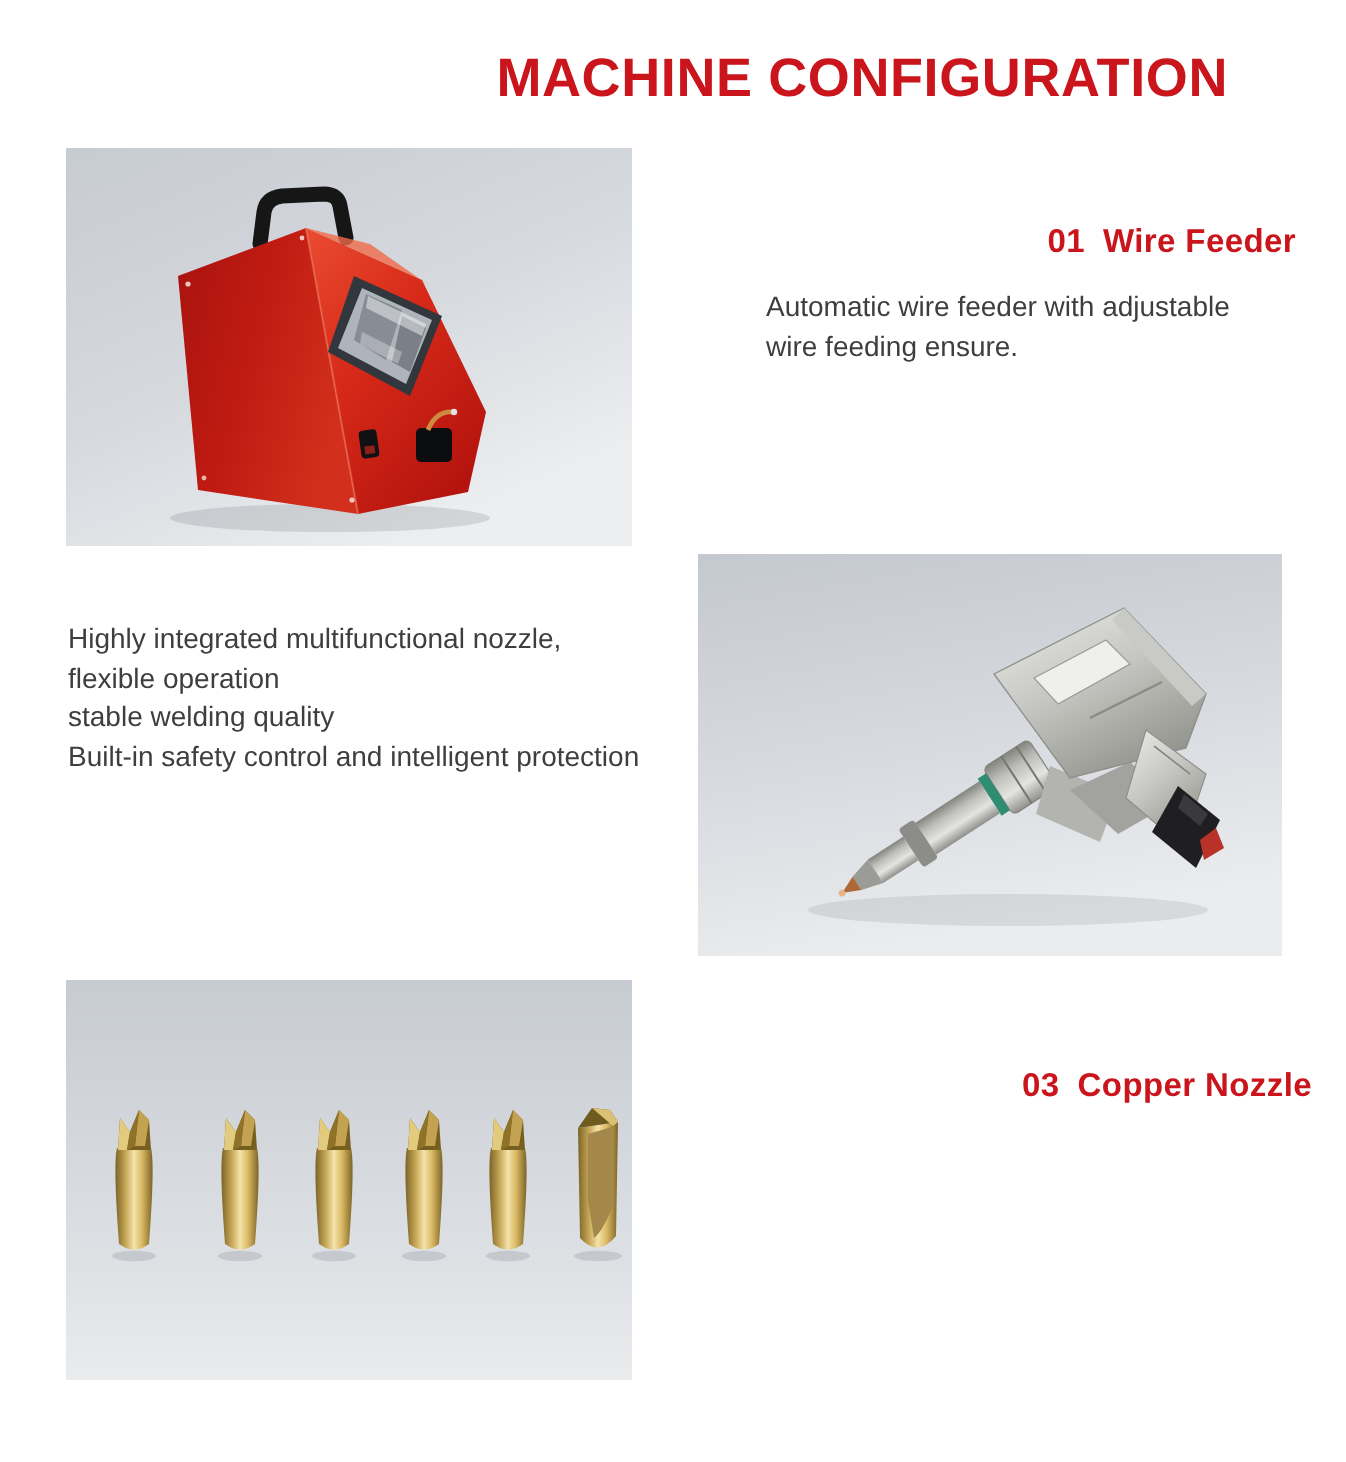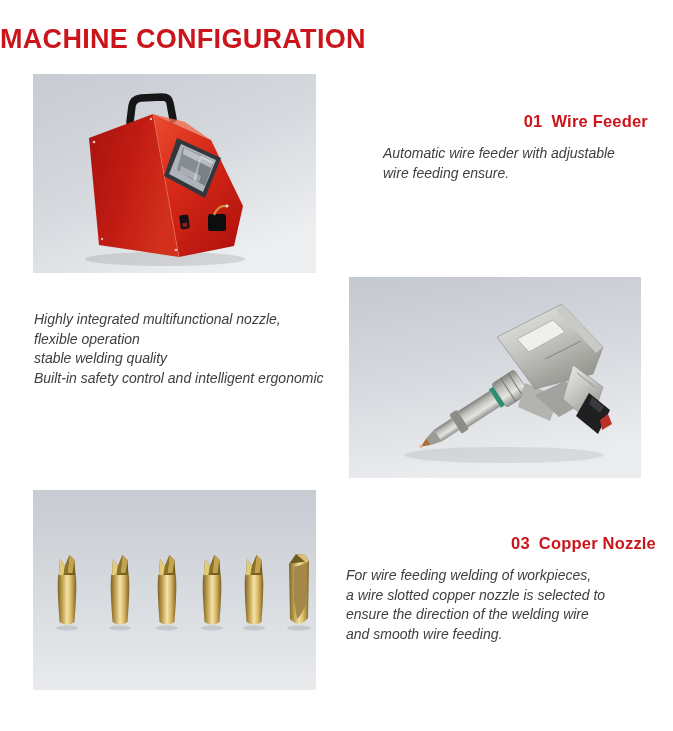--- a/index.html
+++ b/index.html
@@ -4,41 +4,41 @@
 <style>
   * { margin:0; padding:0; box-sizing:border-box; }
   html,body { background:#ffffff; }
   body { font-family:"Liberation Sans","DejaVu Sans",sans-serif; }
   .page {
     position:relative; width:673px; height:731px; background:#ffffff;
     overflow:hidden; margin:0 auto;
   }
   .page-title {
     position:absolute; left:0; top:24px; width:614px;
-    text-align:left; font-size:27px; font-weight:bold;
+    text-align:right; font-size:27px; font-weight:bold;
     color:#c9151b; letter-spacing:0.3px;
   }
   .photo {
     position:absolute; overflow:hidden;
   }
   .photo svg { display:block; }
   .photo-1 { left:33px;  top:74px;  width:283px; height:199px; }
   .photo-2 { left:349px; top:277px; width:292px; height:201px; }
   .photo-3 { left:33px;  top:490px; width:283px; height:200px; }
   .textblock { position:absolute; }
   .tb-1 { left:383px; top:112px; width:265px; }
   .tb-2 { left:34px;  top:310px; width:320px; }
   .tb-3 { left:346px; top:534px; width:310px; }
   .sec-heading {
     font-size:16.5px; font-weight:bold; color:#c9151b;
     margin-bottom:13px; letter-spacing:0.2px;text-align:right;
   }
   .sec-num { margin-right:9px; }
   .sec-body { color:#3e3e3e; font-size:14px; line-height:19.6px; }
-  .sec-body .line { white-space:nowrap;font-style:italic; }
+  .sec-body .line { white-space:nowrap; }
 </style>
 </head>
 <body>
 
 <div class="page">
 
   <div class="page-title">MACHINE CONFIGURATION</div>
 
   <div class="photo photo-1">
     <svg width="283" height="199" viewBox="0 0 283 199" xmlns="http://www.w3.org/2000/svg">
@@ -99,21 +99,21 @@
       <div class="line">Automatic wire feeder with adjustable</div>
       <div class="line">wire feeding ensure.</div>
     </div>
   </div>
 
   <div class="textblock tb-2">
     <div class="sec-body">
       <div class="line">Highly integrated multifunctional nozzle,</div>
       <div class="line">flexible operation</div>
       <div class="line">stable welding quality</div>
-      <div class="line">Built-in safety control and intelligent ergonomic</div>
+      <div class="line">Built-in safety control and intelligent protection</div>
     </div>
   </div>
 
   <div class="photo photo-2">
     <svg width="292" height="201" viewBox="0 0 292 201" xmlns="http://www.w3.org/2000/svg">
       <defs>
         <linearGradient id="bg2" x1="0" y1="0" x2="0.25" y2="1">
           <stop offset="0" stop-color="#c4c8cf"></stop>
             <stop offset="0.55" stop-color="#d7dadf"></stop>
             <stop offset="1" stop-color="#eaecee"></stop>
@@ -200,21 +200,15 @@
         <polygon points="-3,64 6,65 10,71 7.5,73" fill="#d9c176"></polygon>
         <path d="M -5 77 L 7 73.5 L 7 114 Q 2 126 -2 129 L -5 110 Z" fill="#a4874a"></path>
       </g>
     </svg>
   </div>
 
   <div class="textblock tb-3">
     <div class="sec-heading">
       <span class="sec-num">03</span><span>Copper Nozzle</span>
     </div>
-    <div class="sec-body">
-      <div class="line">For wire feeding welding of workpieces,</div>
-      <div class="line">a wire slotted copper nozzle is selected to</div>
-      <div class="line">ensure the direction of the welding wire</div>
-      <div class="line">and smooth wire feeding.</div>
-    </div>
   </div>
 
 </div>
 
 </body></html>

